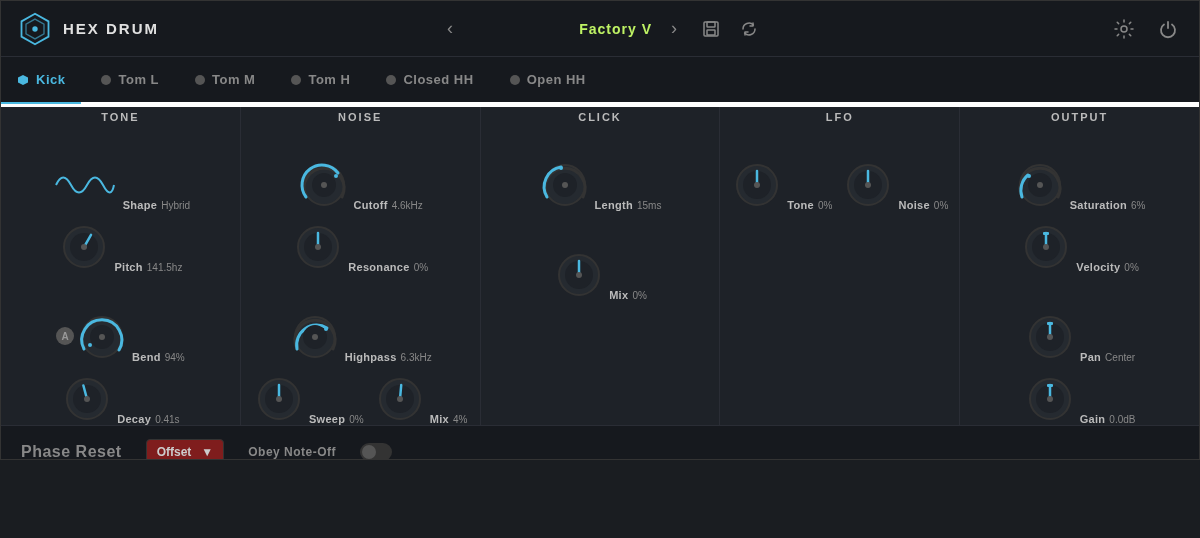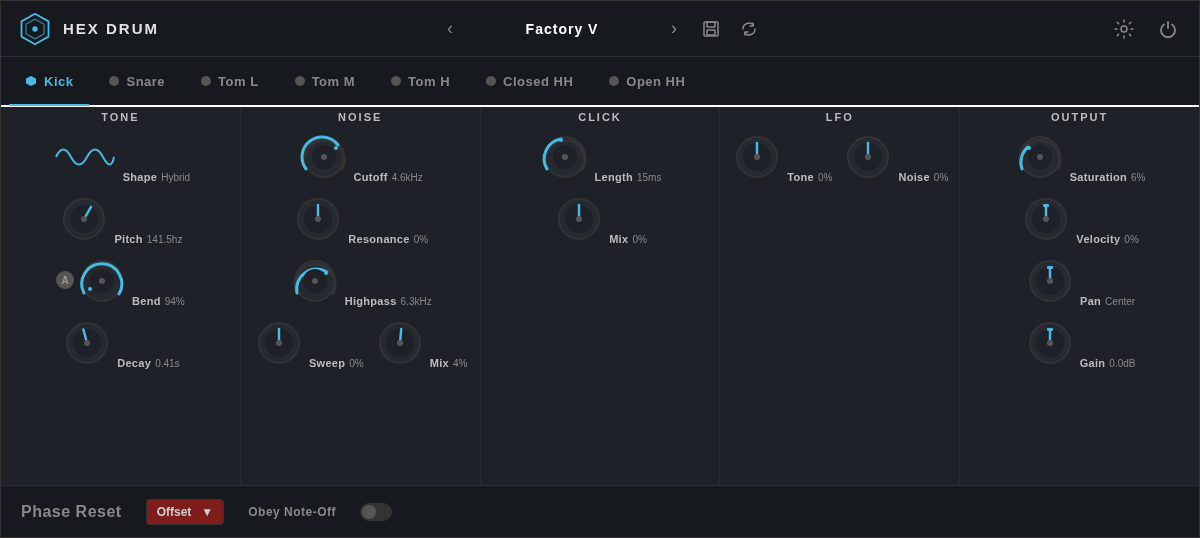--- a/index.html
+++ b/index.html
@@ -6,21 +6,21 @@
     body {
       background: #1a1d21;
       font-family: 'Arial', sans-serif;
       width: 1200px;
       height: 538px;
       overflow: hidden;
       color: #ccc;
     }
     .app-window {
       width: 1200px;
-      height: 538px;
+      height: 460px;
       background: #1e2228;
       display: flex;
       flex-direction: column;
       border: 1px solid #333;
     }
     
     .header {
       display: flex;
       align-items: center;
       background: #16191e;
@@ -57,25 +57,25 @@
       background: none;
       border: none;
       color: #888;
       font-size: 18px;
       cursor: pointer;
       display: flex;
       align-items: center;
       justify-content: center;
     }
     .preset-name {
-      color: #ffffff;
+      color: #bef264;
       font-size: 14px;
       font-weight: 600;
       min-width: 180px;
-      text-align: center;
+      text-align: right;
       letter-spacing: 1px;
     }
     .header-right {
       display: flex;
       align-items: center;
       gap: 14px;
       flex: 1;
       justify-content: flex-end;
     }
     .header-icon-btn {
@@ -89,22 +89,22 @@
       display: flex;
       align-items: center;
       justify-content: center;
     }
     
     .tabs-bar {
       display: flex;
       align-items: center;
       background: #16191e;
       height: 50px;
-      padding: 0 8px;
-      border-bottom: 2px solid #ffffff;
+      padding: 0 0;
+      border-bottom: 5px solid #ffffff;
       gap: 4px;
       flex-shrink: 0;
     }
     .tab-item {
       display: flex;
       align-items: center;
       gap: 7px;
       padding: 8px 16px;
       cursor: pointer;
       color: #888;
@@ -140,20 +140,21 @@
       flex-direction: column;
       overflow: hidden;
     }
     .section {
       flex: 1;
       display: flex;
       flex-direction: column;
       align-items: center;
       padding: 0 8px;
       border-right: 1px solid #2a2d35;
+      gap: 28px;
     }
     .section:last-child { border-right: none; }
     .section-title {
       color: #bbb;
       font-size: 11px;
       font-weight: 700;
       letter-spacing: 2px;
       text-transform: uppercase;
       margin-bottom: 8px;
       margin-top: 4px;
@@ -337,24 +338,20 @@
 
   <div class="tabs-bar">
     <div class="tab-item active">
       <svg width="12" height="12" viewBox="0 0 12 12">
         <polygon points="6,1 11,3.5 11,8.5 6,11 1,8.5 1,3.5" fill="#4ab8e0"></polygon>
       </svg>
       <span>Kick</span>
     </div>
     <div class="tab-item">
       <div class="tab-dot"></div>
-      <span>Snare</span>
-    </div>
-    <div class="tab-item">
-      <div class="tab-dot"></div>
       <span>Tom L</span>
     </div>
     <div class="tab-item">
       <div class="tab-dot"></div>
       <span>Tom M</span>
     </div>
     <div class="tab-item">
       <div class="tab-dot"></div>
       <span>Tom H</span>
     </div>

